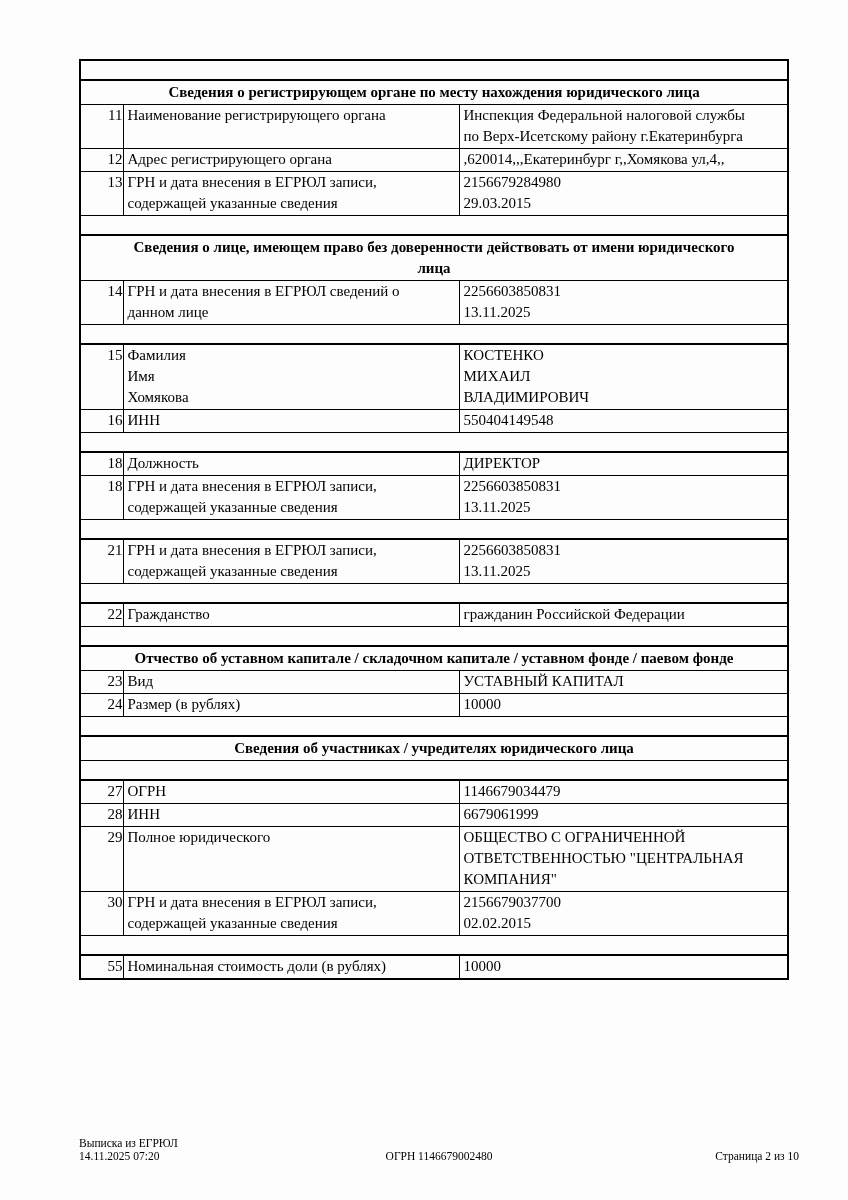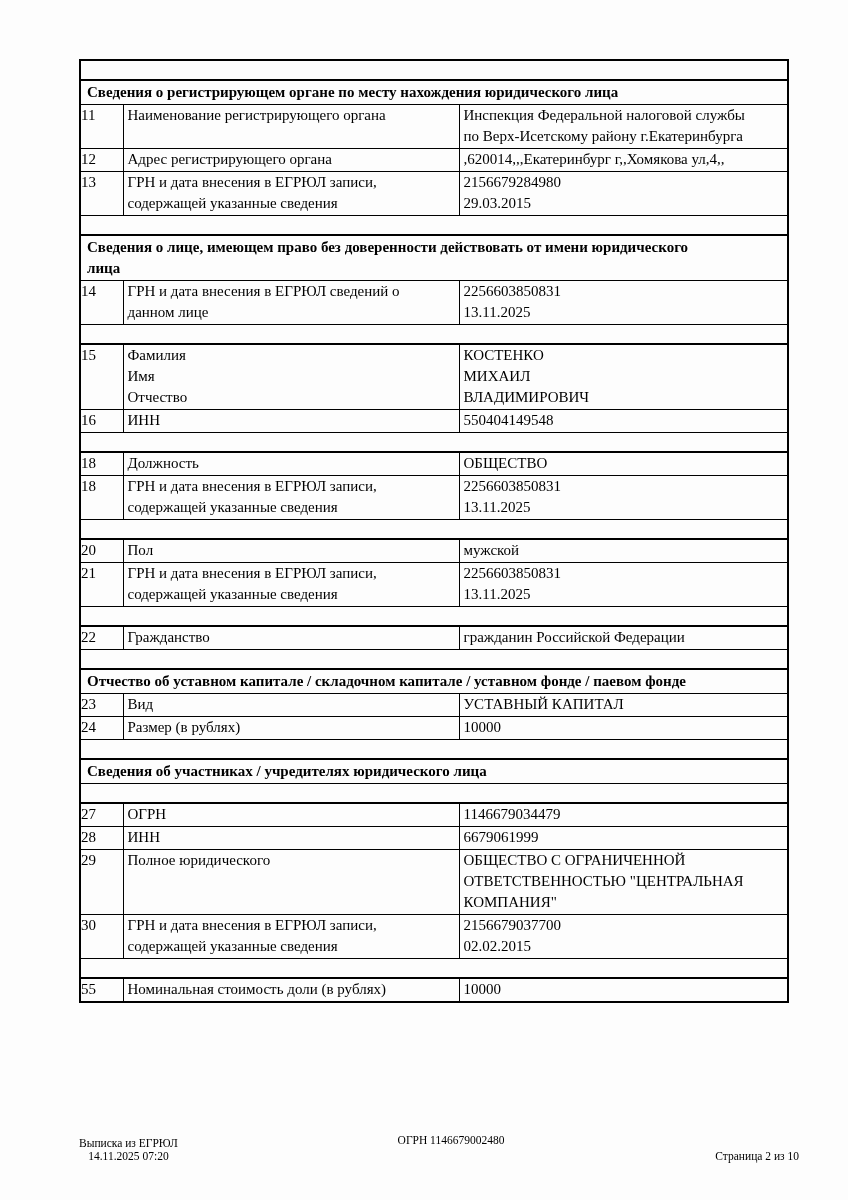--- a/index.html
+++ b/index.html
@@ -27,25 +27,26 @@
   .doc-table td {
     border: 1px solid #000;
     font-size: 15px;
     line-height: 21px;
     vertical-align: top;
     padding: 0 4px 1px 4px;
     white-space: pre-line;
     overflow: hidden;
   }
   .doc-table td.num-cell {
-    text-align: left;
+    text-align: right;
     padding: 0;
   }
   .doc-table tr.section-row td {
     font-weight: bold;
+    text-align: center;
     padding: 1px 6px;
   }
   .doc-table tr.spacer-row td {
     height: 18px;
     padding: 0;
     border-bottom-width: 2px;
   }
   .footer {
     position: absolute;
     left: 79px;
@@ -53,28 +54,26 @@
     width: 720px;
     height: 27px;
     font-size: 11.5px;
     line-height: 13px;
   }
   .footer .footer-left {
     position: absolute;
     left: 0;
     bottom: 0;
     white-space: pre-line;
-    text-align: center;
   }
   .footer .footer-center {
     position: absolute;
     left: 50%;
     transform: translateX(-50%);
-    bottom: 16px;
-    margin-left: 12px;
+    bottom: 0;
   }
   .footer .footer-right {
     position: absolute;
     right: 0;
     bottom: 0;
   }
 </style>
 </head>
 <body>
 
@@ -123,52 +122,47 @@
         <td class="value-cell">2256603850831
 13.11.2025</td>
       </tr>
       <tr class="spacer-row">
         <td colspan="3"></td>
       </tr>
       <tr class="data-row">
         <td class="num-cell">15</td>
         <td class="label-cell">Фамилия
 Имя
-Отчество</td>
+Хомякова</td>
         <td class="value-cell">КОСТЕНКО
 МИХАИЛ
 ВЛАДИМИРОВИЧ</td>
       </tr>
       <tr class="data-row">
         <td class="num-cell">16</td>
         <td class="label-cell">ИНН</td>
         <td class="value-cell">550404149548</td>
       </tr>
       <tr class="spacer-row">
         <td colspan="3"></td>
       </tr>
       <tr class="data-row">
         <td class="num-cell">18</td>
         <td class="label-cell">Должность</td>
-        <td class="value-cell">ОБЩЕСТВО</td>
+        <td class="value-cell">ДИРЕКТОР</td>
       </tr>
       <tr class="data-row">
         <td class="num-cell">18</td>
         <td class="label-cell">ГРН и дата внесения в ЕГРЮЛ записи,
 содержащей указанные сведения</td>
         <td class="value-cell">2256603850831
 13.11.2025</td>
       </tr>
       <tr class="spacer-row">
         <td colspan="3"></td>
-      </tr>
-      <tr class="data-row">
-        <td class="num-cell">20</td>
-        <td class="label-cell">Пол</td>
-        <td class="value-cell">мужской</td>
       </tr>
       <tr class="data-row">
         <td class="num-cell">21</td>
         <td class="label-cell">ГРН и дата внесения в ЕГРЮЛ записи,
 содержащей указанные сведения</td>
         <td class="value-cell">2256603850831
 13.11.2025</td>
       </tr>
       <tr class="spacer-row">
         <td colspan="3"></td>

